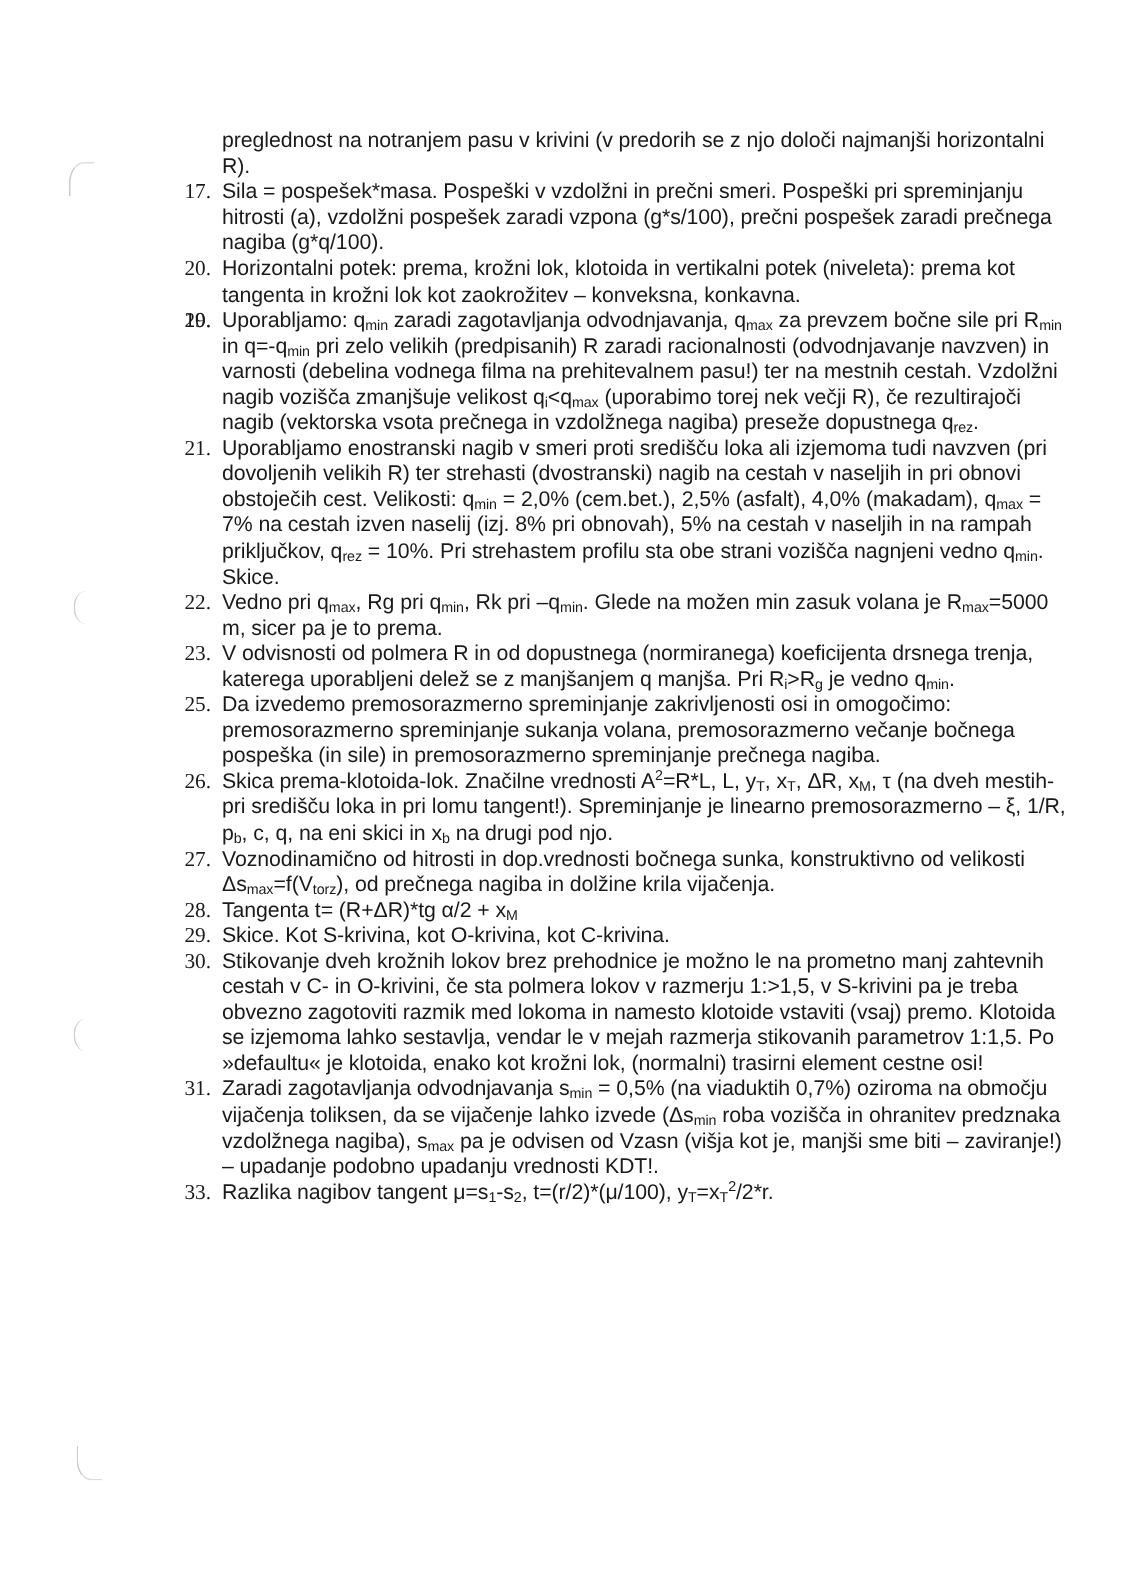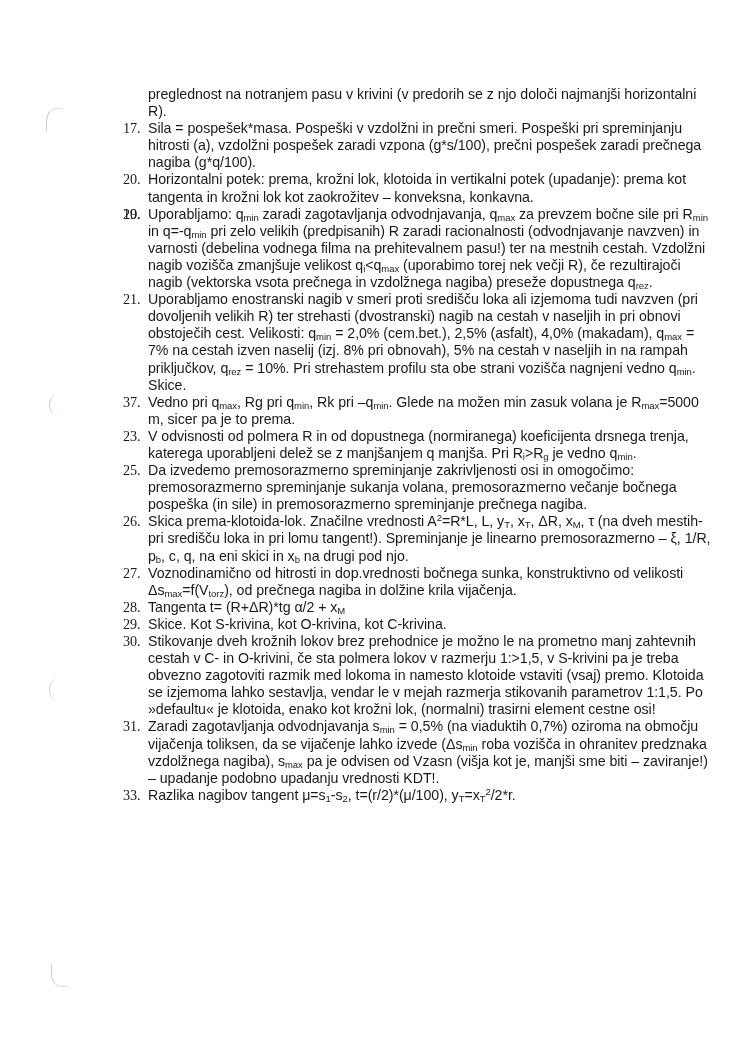--- a/index.html
+++ b/index.html
@@ -27,25 +27,25 @@
 <div class="page">
   <span class="hole h1"></span>
   <span class="hole h2"></span>
   <span class="hole h3"></span>
   <span class="hole h4"></span>
 
   <div class="content">
     <p class="intro" style="margin:0;"><span>preglednost na notranjem pasu v krivini (v predorih se z njo določi najmanjši horizontalni R).</span></p>
     <ol class="items" id="items-list">
         <li><span class="num">17.</span><span><span>Sila = pospešek*masa. Pospeški v vzdolžni in prečni smeri. Pospeški pri spreminjanju hitrosti (a), vzdolžni pospešek zaradi vzpona (g*s/100), prečni pospešek zaradi prečnega nagiba (g*q/100).</span></span></li>
-        <li><span class="num">20.</span><span><span>Horizontalni potek: prema, krožni lok, klotoida in vertikalni potek (upadanje): prema kot tangenta in krožni lok kot zaokrožitev – konveksna, konkavna.</span></span></li>
+        <li><span class="num">20.</span><span><span>Horizontalni potek: prema, krožni lok, klotoida in vertikalni potek (niveleta): prema kot tangenta in krožni lok kot zaokrožitev – konveksna, konkavna.</span></span></li>
         <li><span class="num">19.</span></li>
         <li><span class="num">20.</span><span><span>Uporabljamo: q</span><sub>min</sub><span> zaradi zagotavljanja odvodnjavanja, q</span><sub>max</sub><span> za prevzem bočne sile pri R</span><sub>min</sub><span> in q=-q</span><sub>min</sub><span> pri zelo velikih (predpisanih) R zaradi racionalnosti (odvodnjavanje navzven) in varnosti (debelina vodnega filma na prehitevalnem pasu!) ter na mestnih cestah. Vzdolžni nagib vozišča zmanjšuje velikost q</span><sub>i</sub><span>&lt;q</span><sub>max</sub><span> (uporabimo torej nek večji R), če rezultirajoči nagib (vektorska vsota prečnega in vzdolžnega nagiba) preseže dopustnega q</span><sub>rez</sub><span>.</span></span></li>
         <li><span class="num">21.</span><span><span>Uporabljamo enostranski nagib v smeri proti središču loka ali izjemoma tudi navzven (pri dovoljenih velikih R) ter strehasti (dvostranski) nagib na cestah v naseljih in pri obnovi obstoječih cest. Velikosti: q</span><sub>min</sub><span> = 2,0% (cem.bet.), 2,5% (asfalt), 4,0% (makadam), q</span><sub>max</sub><span> = 7% na cestah izven naselij (izj. 8% pri obnovah), 5% na cestah v naseljih in na rampah priključkov, q</span><sub>rez</sub><span> = 10%. Pri strehastem profilu sta obe strani vozišča nagnjeni vedno q</span><sub>min</sub><span>. Skice.</span></span></li>
-        <li><span class="num">37.</span><span><span>Vedno pri q</span><sub>max</sub><span>, Rg pri q</span><sub>min</sub><span>, Rk pri –q</span><sub>min</sub><span>. Glede na možen min zasuk volana je R</span><sub>max</sub><span>=5000 m, sicer pa je to prema.</span></span></li>
+        <li><span class="num">22.</span><span><span>Vedno pri q</span><sub>max</sub><span>, Rg pri q</span><sub>min</sub><span>, Rk pri –q</span><sub>min</sub><span>. Glede na možen min zasuk volana je R</span><sub>max</sub><span>=5000 m, sicer pa je to prema.</span></span></li>
         <li><span class="num">23.</span><span><span>V odvisnosti od polmera R in od dopustnega (normiranega) koeficijenta drsnega trenja, katerega uporabljeni delež se z manjšanjem q manjša. Pri R</span><sub>i</sub><span>&gt;R</span><sub>g</sub><span> je vedno q</span><sub>min</sub><span>.</span></span></li>
         <li><span class="num">25.</span><span><span>Da izvedemo premosorazmerno spreminjanje zakrivljenosti osi in omogočimo: premosorazmerno spreminjanje sukanja volana, premosorazmerno večanje bočnega pospeška (in sile) in premosorazmerno spreminjanje prečnega nagiba.</span></span></li>
         <li><span class="num">26.</span><span><span>Skica prema-klotoida-lok. Značilne vrednosti A</span><sup>2</sup><span>=R*L, L, y</span><sub>T</sub><span>, x</span><sub>T</sub><span>, ΔR, x</span><sub>M</sub><span>, τ (na dveh mestih- pri središču loka in pri lomu tangent!). Spreminjanje je linearno premosorazmerno – ξ, 1/R, p</span><sub>b</sub><span>, c, q, na eni skici in x</span><sub>b</sub><span> na drugi pod njo.</span></span></li>
         <li><span class="num">27.</span><span><span>Voznodinamično od hitrosti in dop.vrednosti bočnega sunka, konstruktivno od velikosti Δs</span><sub>max</sub><span>=f(V</span><sub>torz</sub><span>), od prečnega nagiba in dolžine krila vijačenja.</span></span></li>
         <li><span class="num">28.</span><span><span>Tangenta t= (R+ΔR)*tg α/2 + x</span><sub>M</sub></span></li>
         <li><span class="num">29.</span><span><span>Skice. Kot S-krivina, kot O-krivina, kot C-krivina.</span></span></li>
         <li><span class="num">30.</span><span><span>Stikovanje dveh krožnih lokov brez prehodnice je možno le na prometno manj zahtevnih cestah v C- in O-krivini, če sta polmera lokov v razmerju 1:&gt;1,5, v S-krivini pa je treba obvezno zagotoviti razmik med lokoma in namesto klotoide vstaviti (vsaj) premo. Klotoida se izjemoma lahko sestavlja, vendar le v mejah razmerja stikovanih parametrov 1:1,5. Po »defaultu« je klotoida, enako kot krožni lok, (normalni) trasirni element cestne osi!</span></span></li>
         <li><span class="num">31.</span><span><span>Zaradi zagotavljanja odvodnjavanja s</span><sub>min</sub><span> = 0,5% (na viaduktih 0,7%) oziroma na območju vijačenja toliksen, da se vijačenje lahko izvede (Δs</span><sub>min</sub><span> roba vozišča in ohranitev predznaka vzdolžnega nagiba), s</span><sub>max</sub><span> pa je odvisen od Vzasn (višja kot je, manjši sme biti – zaviranje!) – upadanje podobno upadanju vrednosti KDT!.</span></span></li>
         <li><span class="num">33.</span><span><span>Razlika nagibov tangent μ=s</span><sub>1</sub><span>-s</span><sub>2</sub><span>, t=(r/2)*(μ/100), y</span><sub>T</sub><span>=x</span><sub>T</sub><sup>2</sup><span>/2*r.</span></span></li>
       </ol>

